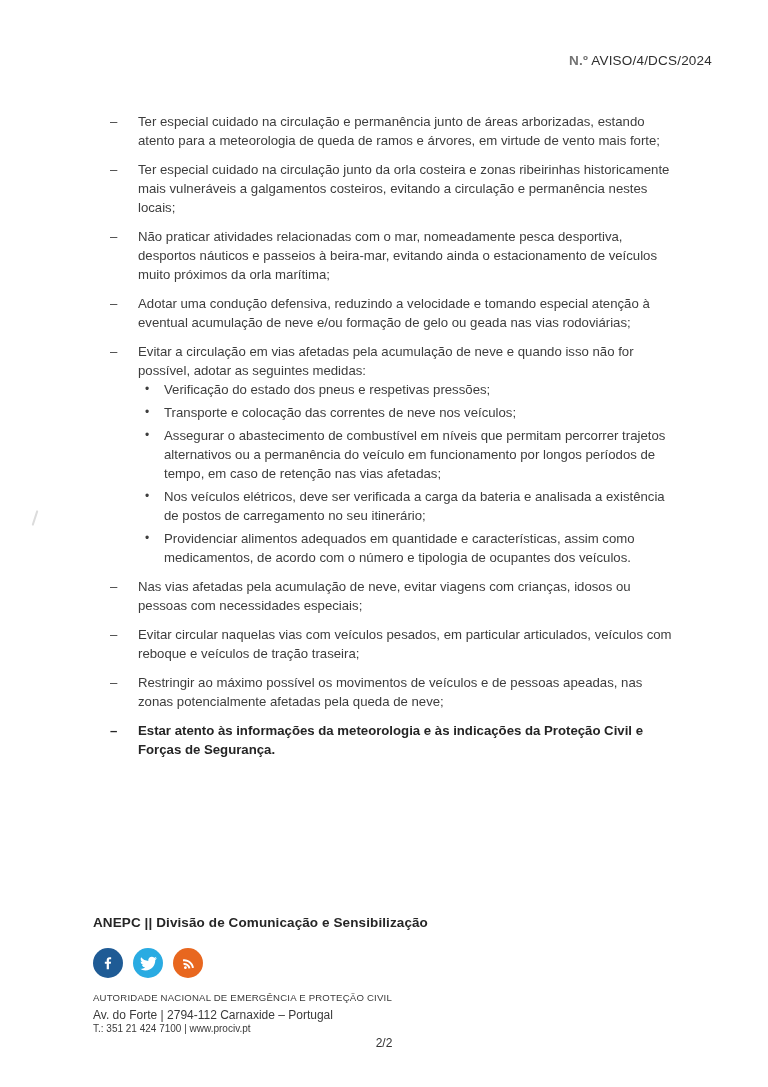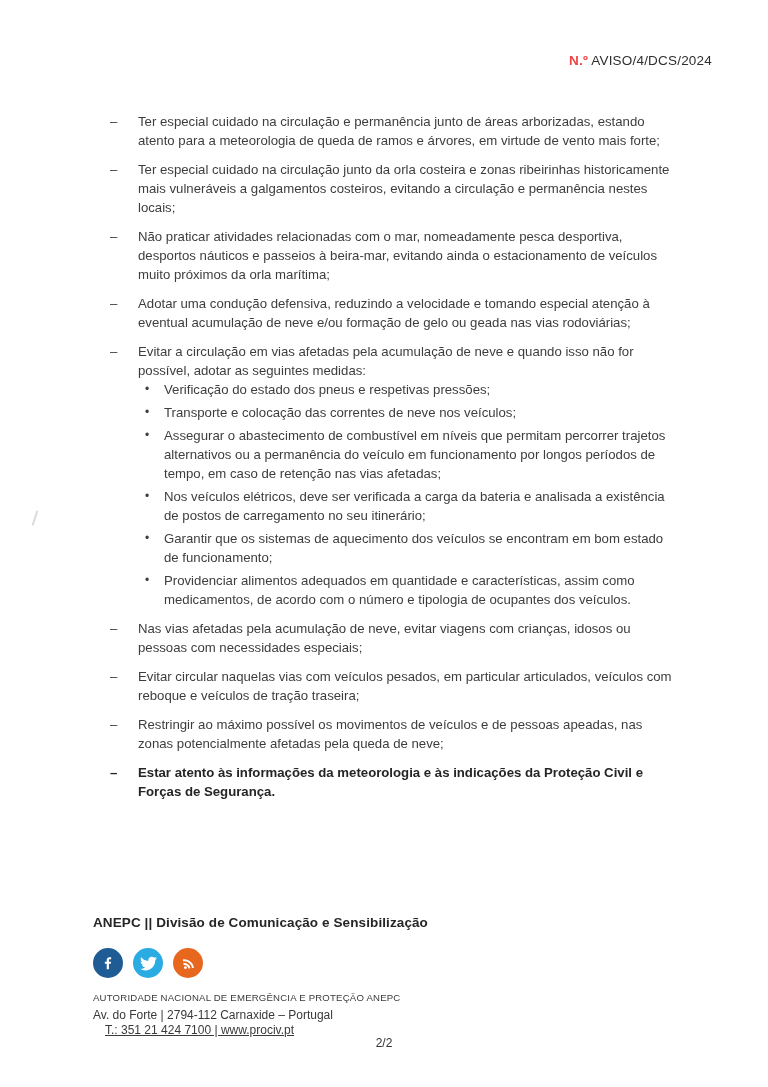--- a/index.html
+++ b/index.html
@@ -14,21 +14,21 @@
     overflow: hidden;
   }
   .doc-ref {
     position: absolute;
     top: 53px;
     right: 56px;
     font-size: 13.5px;
     color: #2f2f2f;
     letter-spacing: 0.2px;
   }
-  .doc-ref b { font-weight: bold; color: #ef4444; }
+  .doc-ref b { font-weight: bold; color: #737373; }
 
   .reco-list {
     position: absolute;
     top: 112px;
     left: 110px;
     width: 566px;
   }
   .reco-item {
     position: relative;
     padding-left: 28px;
@@ -98,24 +98,23 @@
   .footer-address {
     position: absolute;
     top: 93px;
     left: 0;
     font-size: 12px;
     color: #3a3a3a;
   }
   .footer-contact {
     position: absolute;
     top: 108px;
-    left: 12px;
-    font-size: 12px;
+    left: 0;
+    font-size: 10px;
     color: #3a3a3a;
-    text-decoration: underline;
   }
   .page-number {
     position: absolute;
     top: 1036px;
     left: 0;
     width: 768px;
     text-align: center;
     font-size: 12px;
     color: #333;
   }
@@ -140,21 +139,20 @@
   <div class="reco-item">Ter especial cuidado na circulação junto da orla costeira e zonas ribeirinhas historicamente mais vulneráveis a galgamentos costeiros, evitando a circulação e permanência nestes locais;</div>
   <div class="reco-item">Não praticar atividades relacionadas com o mar, nomeadamente pesca desportiva, desportos náuticos e passeios à beira-mar, evitando ainda o estacionamento de veículos muito próximos da orla marítima;</div>
   <div class="reco-item">Adotar uma condução defensiva, reduzindo a velocidade e tomando especial atenção à eventual acumulação de neve e/ou formação de gelo ou geada nas vias rodoviárias;</div>
   <div class="reco-item">
     <span>Evitar a circulação em vias afetadas pela acumulação de neve e quando isso não for possível, adotar as seguintes medidas:</span>
     <div class="sub-list">
       <div class="sub-item">Verificação do estado dos pneus e respetivas pressões;</div>
       <div class="sub-item">Transporte e colocação das correntes de neve nos veículos;</div>
       <div class="sub-item">Assegurar o abastecimento de combustível em níveis que permitam percorrer trajetos alternativos ou a permanência do veículo em funcionamento por longos períodos de tempo, em caso de retenção nas vias afetadas;</div>
       <div class="sub-item">Nos veículos elétricos, deve ser verificada a carga da bateria e analisada a existência de postos de carregamento no seu itinerário;</div>
-      <div class="sub-item">Garantir que os sistemas de aquecimento dos veículos se encontram em bom estado de funcionamento;</div>
       <div class="sub-item">Providenciar alimentos adequados em quantidade e características, assim como medicamentos, de acordo com o número e tipologia de ocupantes dos veículos.</div>
     </div>
   </div>
   <div class="reco-item">Nas vias afetadas pela acumulação de neve, evitar viagens com crianças, idosos ou pessoas com necessidades especiais;</div>
   <div class="reco-item">Evitar circular naquelas vias com veículos pesados, em particular articulados, veículos com reboque e veículos de tração traseira;</div>
   <div class="reco-item">Restringir ao máximo possível os movimentos de veículos e de pessoas apeadas, nas zonas potencialmente afetadas pela queda de neve;</div>
   <div class="reco-item bold-item">Estar atento às informações da meteorologia e às indicações da Proteção Civil e Forças de Segurança.</div>
 </div>
 
 <div class="scan-artifact"></div>
@@ -174,18 +172,18 @@
       </svg>
     </div>
     <div class="social-circle" style="background-color: rgb(232, 103, 31);">
       <svg width="15" height="15" viewBox="0 0 24 24" aria-hidden="true" style="transform: rotate(-8deg);">
         <circle cx="6.2" cy="17.8" r="2.3" fill="#ffffff"></circle>
         <path fill="#ffffff" d="M4 10v3.2a6.8 6.8 0 0 1 6.8 6.8H14A10 10 0 0 0 4 10zm0-5.7v3.2c6.9 0 12.5 5.6 12.5 12.5h3.2C19.7 11.4 12.6 4.3 4 4.3z"></path>
       </svg>
     </div>
   </div>
 
-  <div class="footer-org">AUTORIDADE NACIONAL DE EMERGÊNCIA E PROTEÇÃO ANEPC</div>
+  <div class="footer-org">AUTORIDADE NACIONAL DE EMERGÊNCIA E PROTEÇÃO CIVIL</div>
   <div class="footer-address">Av. do Forte | 2794-112 Carnaxide – Portugal</div>
   <div class="footer-contact">T.: 351 21 424 7100 | www.prociv.pt</div>
 </div>
 
 <div class="page-number">2/2</div>
 
 </body></html>

